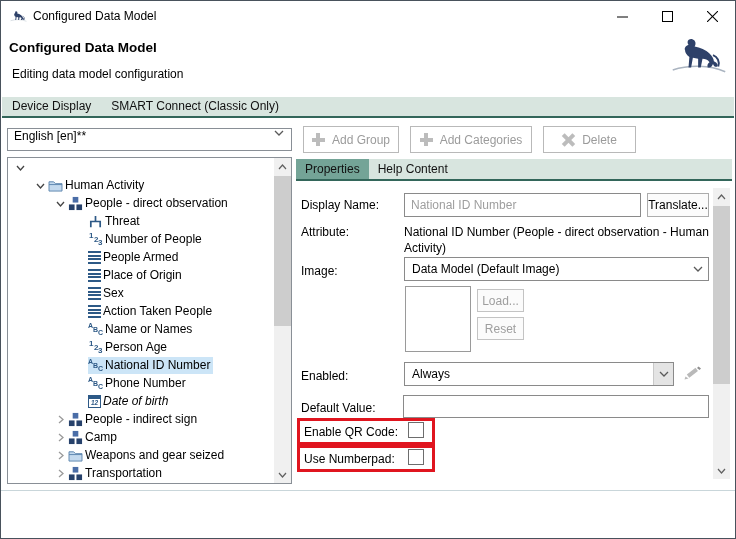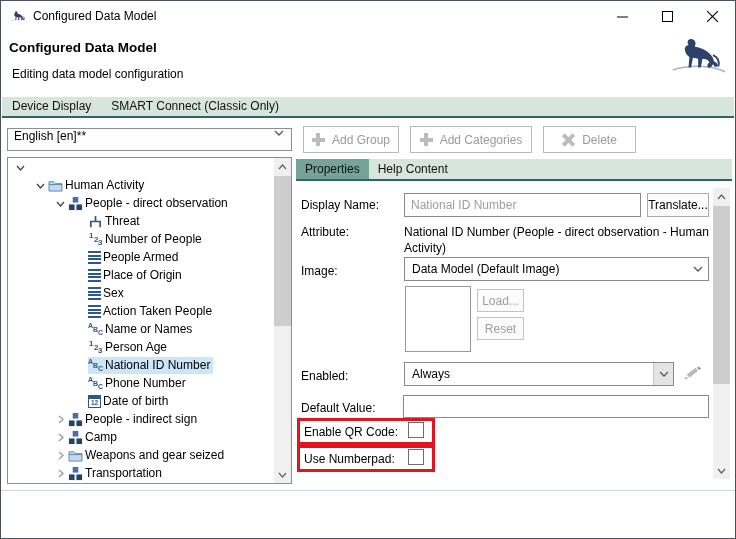--- a/index.html
+++ b/index.html
@@ -289,21 +289,21 @@
         <span class="chev-sp"></span>
         <span class="hl">
           <span class="abc-ic">
             <i>A</i>
             <i>B</i>
             <i>C</i>
           </span>
           <span class="tlabel">Phone Number</span>
         </span>
       </div>
-      <div class="trow" style="padding-left: 64px;">
+      <div class="trow" style="padding-left: 64px; font-style: italic;">
         <span class="chev-sp"></span>
         <span class="hl">
           <span class="date-ic">12</span>
           <span class="tlabel">Date of birth</span>
         </span>
       </div>
       <div class="trow" style="padding-left: 44px;">
         <span class="chev">
           <svg width="11" height="11">
             <polyline points="4,2 8,5.5 4,9" fill="none" stroke="#9a9a9a" stroke-width="1.3"></polyline>

